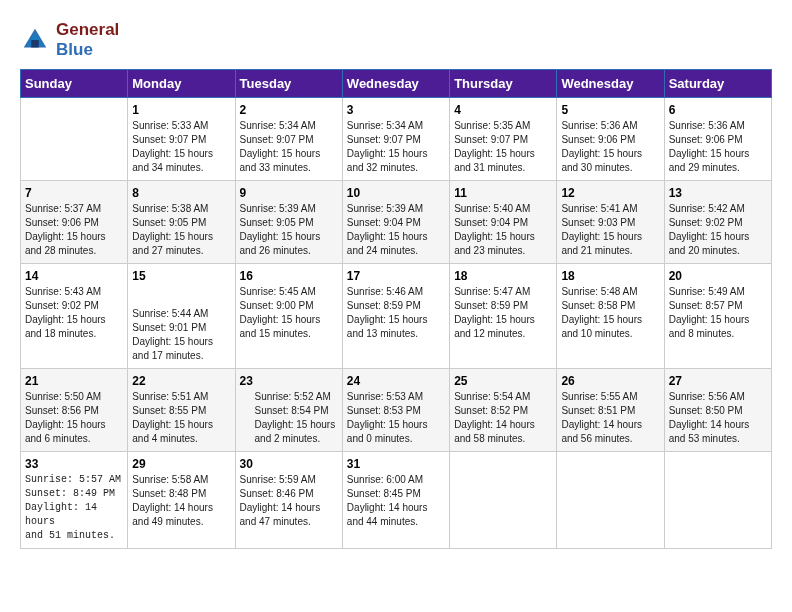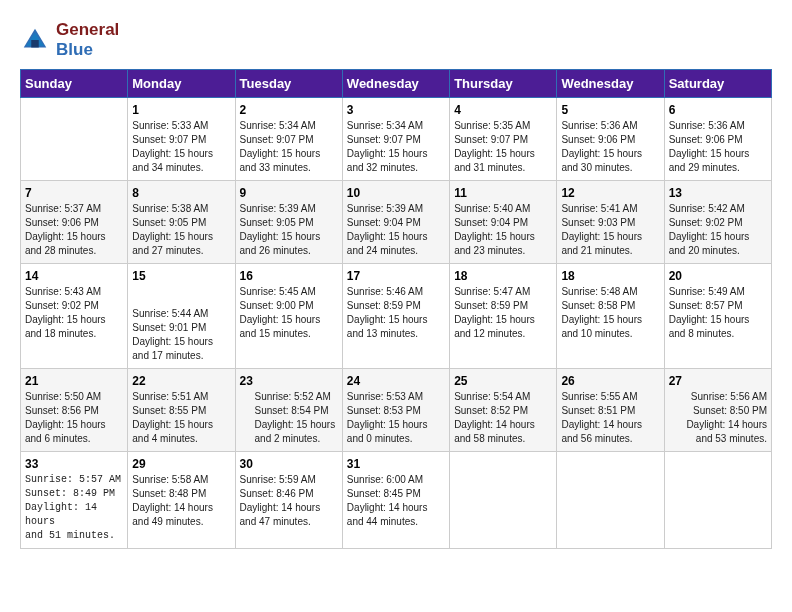--- a/index.html
+++ b/index.html
@@ -301,21 +301,21 @@
         </td>
         <td>
           <div class="day-number">26</div>
           <div class="day-info" style="white-space: pre-line;">Sunrise: 5:55 AM
 Sunset: 8:51 PM
 Daylight: 14 hours
 and 56 minutes.</div>
         </td>
         <td>
           <div class="day-number">27</div>
-          <div class="day-info" style="white-space: pre-line; text-align: right;">Sunrise: 5:56 AM
+          <div class="day-info" style="white-space: pre-line;">Sunrise: 5:56 AM
 Sunset: 8:50 PM
 Daylight: 14 hours
 and 53 minutes.</div>
         </td>
       </tr>
       <tr>
         <td>
           <div class="day-number">33</div>
           <div class="day-info" style="white-space: pre-line; font-family: Liberation Mono, monospace;">Sunrise: 5:57 AM
 Sunset: 8:49 PM

